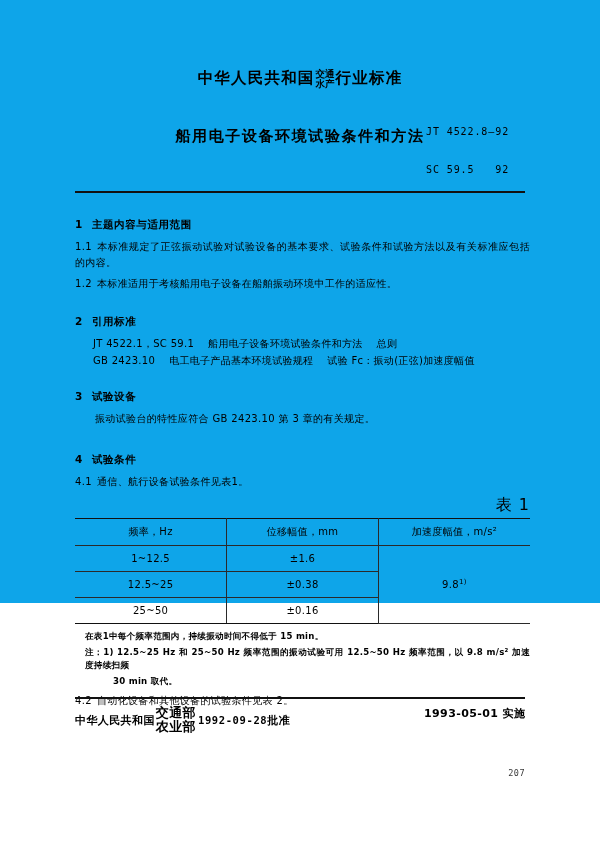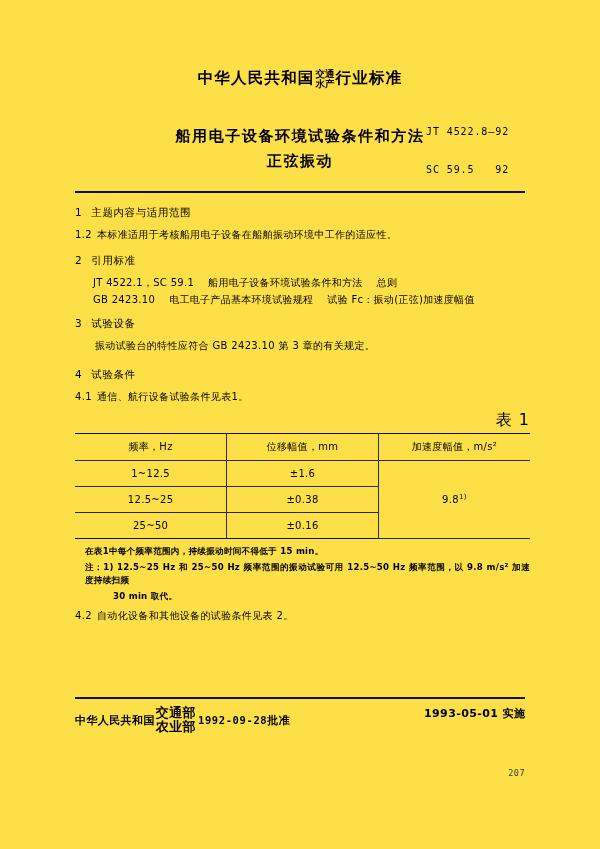--- a/index.html
+++ b/index.html
@@ -13,22 +13,22 @@
     font-family: "DejaVu Sans", "Liberation Sans", sans-serif;
     color: #000000;
     position: relative;
     overflow: hidden;
   }
 
   .page {
     position: absolute;
     left: 0; top: 0;
     width: 600px;
-    height: 849px;
-    background: #fde047;
+    height: 603px;
+    background: #0ea5e9;
   }
 
   
   .doc-header {
     position: absolute;
     left: 0;
     top: 68px;
     width: 600px;
     text-align: center;
   }
@@ -108,23 +108,23 @@
 
   
   .body-area {
     position: absolute;
     left: 75px;
     top: 206px;
     width: 455px;
   }
   .sec-head {
     font-size: 10.5px;
-    font-weight: normal;
+    font-weight: bold;
     letter-spacing: 0.6px;
-    margin: 0 0 7px 0;
+    margin: 12px 0 7px 0;
   }
   .sec-head .num { margin-right: 9px; }
   .para {
     font-size: 10px;
     line-height: 16px;
     letter-spacing: 0.35px;
     margin: 0 0 5px 0;
     text-align: justify;
   }
   .para .lbl { margin-right: 5px; }
@@ -255,29 +255,31 @@
         <span>行业标准</span>
     </div>
   </div>
 
   <div class="std-no">
     <span class="sn-row">JT 4522.8—92</span>
     <span class="sn-row">SC 59.5   92</span>
   </div>
 
   <div class="doc-title">船用电子设备环境试验条件和方法</div>
-  <div class="doc-subtitle">正弦振动</div>
 
   <div class="rule-top"></div>
 
   <div class="body-area">
 
     <div class="sec-head">
       <span class="num">1</span><span>主题内容与适用范围</span>
     </div>
+    <p class="para">
+      <span class="lbl">1.1</span><span>本标准规定了正弦振动试验对试验设备的基本要求、试验条件和试验方法以及有关标准应包括的内容。</span>
+    </p>
     <p class="para">
       <span class="lbl">1.2</span><span>本标准适用于考核船用电子设备在船舶振动环境中工作的适应性。</span>
     </p>
 
     <div class="spacer-6"></div>
 
     <div class="sec-head">
       <span class="num">2</span><span>引用标准</span>
     </div>
     <p class="ref-line">

